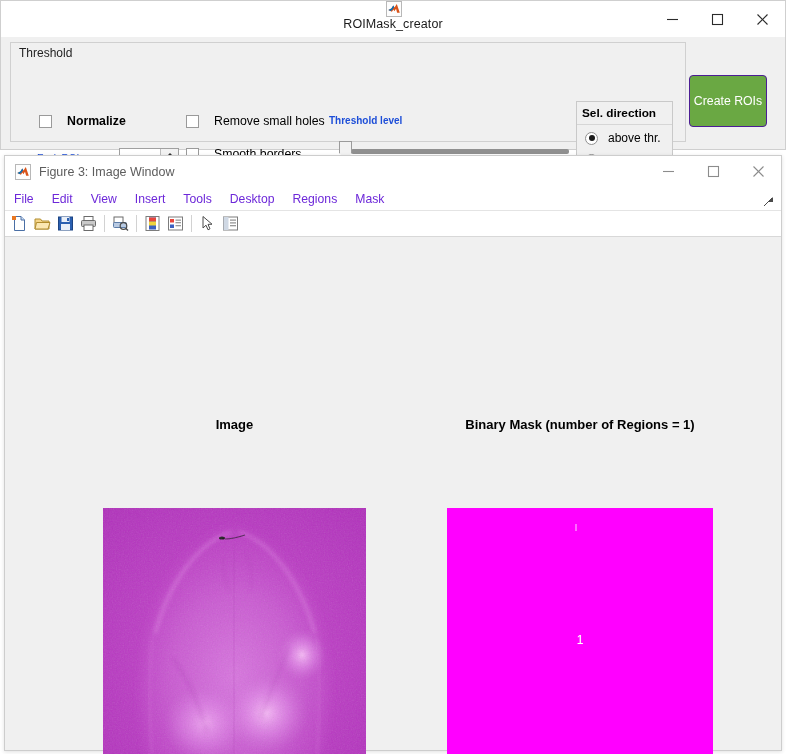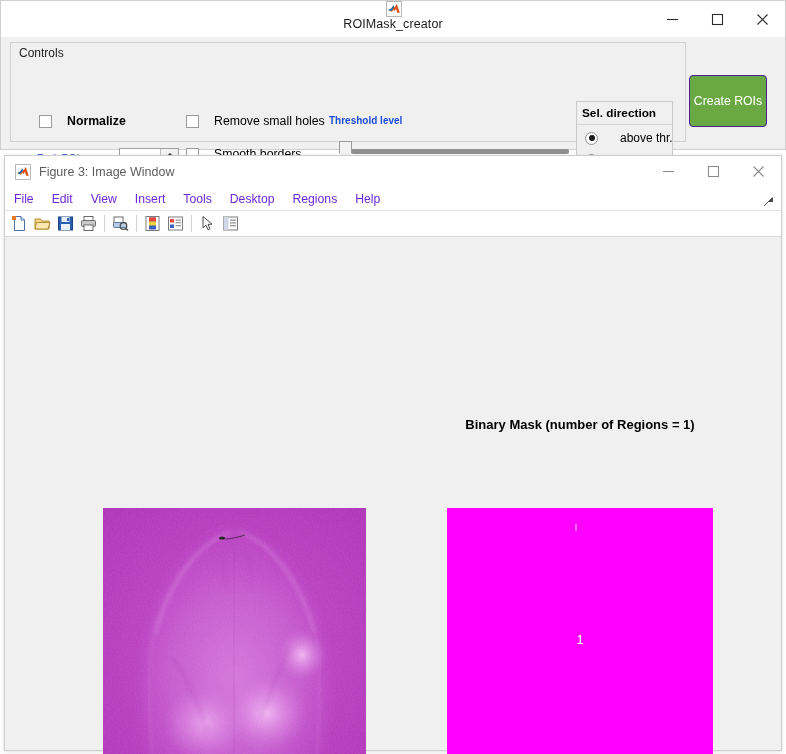--- a/index.html
+++ b/index.html
@@ -194,21 +194,21 @@
     border: 1px solid #909090; background: #fff;
     box-sizing: border-box;
     position: relative; flex: 0 0 auto;
   }
   .radio.on::after {
     content: ""; position: absolute;
     left: 50%; top: 50%;
     width: 6px; height: 6px; margin: -3px 0 0 -3px;
     border-radius: 50%; background: #1a1a1a;
   }
-  .radio-label { margin-left: 22px; font-size: 12px; color: #000; white-space: nowrap; }
+  .radio-label { margin-left: 10px; font-size: 12px; color: #000; white-space: nowrap; }
 
   
   .createbtn {
     position: absolute;
     left: 688px; top: 74px;
     width: 78px; height: 52px;
     background: #6aa843;
     border: 1px solid #4c1d95;
     border-radius: 4px;
     box-sizing: border-box;
@@ -356,21 +356,21 @@
         <span class="wbtn">
           <svg width="13" height="13" viewBox="0 0 13 13">
               <line x1="1.5" y1="1.5" x2="11.5" y2="11.5" stroke="#2b2b2b" stroke-width="1.1"></line>
               <line x1="11.5" y1="1.5" x2="1.5" y2="11.5" stroke="#2b2b2b" stroke-width="1.1"></line>
             </svg>
         </span>
       </span>
     </div>
 
     <div class="groupbox">
-      <span class="group-title">Controls</span>
+      <span class="group-title">Threshold</span>
 
       <span class="chk-wrap" style="left:28px; top:71px;">
         <span class="chkbox"></span>
         <span class="chk-label bold">Normalize</span>
       </span>
 
       <span class="lbl" style="left:26px; top:110px;">Excl. ROIs</span>
       <span class="spinner">
         <span class="spinner-field">4</span>
         <span class="spinner-btns">
@@ -499,21 +499,21 @@
     </div>
 
     <div class="menubar" id="menubar">
       <span class="menu-item">File</span>
         <span class="menu-item">Edit</span>
         <span class="menu-item">View</span>
         <span class="menu-item">Insert</span>
         <span class="menu-item">Tools</span>
         <span class="menu-item">Desktop</span>
         <span class="menu-item">Regions</span>
-        <span class="menu-item">Help</span>
+        <span class="menu-item">Mask</span>
         <span class="menu-dock">
         <svg width="11" height="11" viewBox="0 0 11 11">
           <path d="M10 1 L10 6 L5 6 Z" fill="#4a4a4a"></path>
           <line x1="1" y1="10" x2="9" y2="2" stroke="#4a4a4a" stroke-width="1"></line>
         </svg>
       </span>
     </div>
 
     <div class="toolbar">
       <span class="tb-icon">
@@ -584,20 +584,21 @@
           <rect x="1.5" y="2" width="5" height="13" fill="#cfd8e4"></rect>
           <rect x="8" y="4.5" width="6" height="1.2" fill="#8d8d8d"></rect>
           <rect x="8" y="7.3" width="6" height="1.2" fill="#8d8d8d"></rect>
           <rect x="8" y="10.1" width="6" height="1.2" fill="#8d8d8d"></rect>
         </svg>
       </span>
     </div>
 
     <div class="figcanvas">
 
+      <div class="axes-title" style="left:98px; top:180px; width:263px;">Image</div>
 
       <div class="brain-axes">
         <svg viewBox="0 0 263 264" preserveAspectRatio="none">
           <defs>
             <radialGradient id="bgGlow" cx="50%" cy="55%" r="75%">
               <stop offset="0%" stop-color="#c649cd"></stop>
               <stop offset="100%" stop-color="#b02fbb"></stop>
             </radialGradient>
             <radialGradient id="cortexG" cx="50%" cy="62%" r="62%">
               <stop offset="0%" stop-color="#d978e0" stop-opacity="0.95"></stop>

